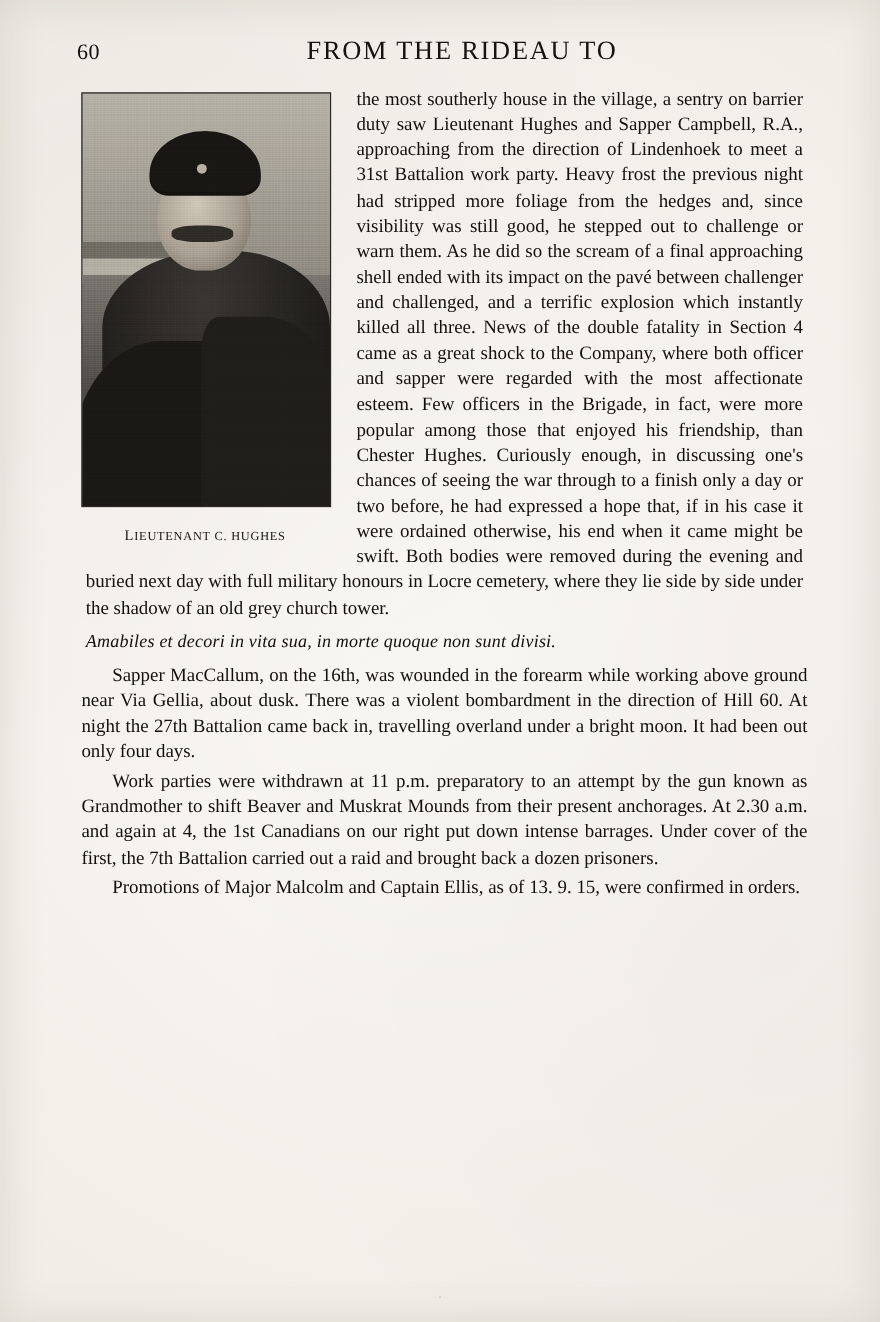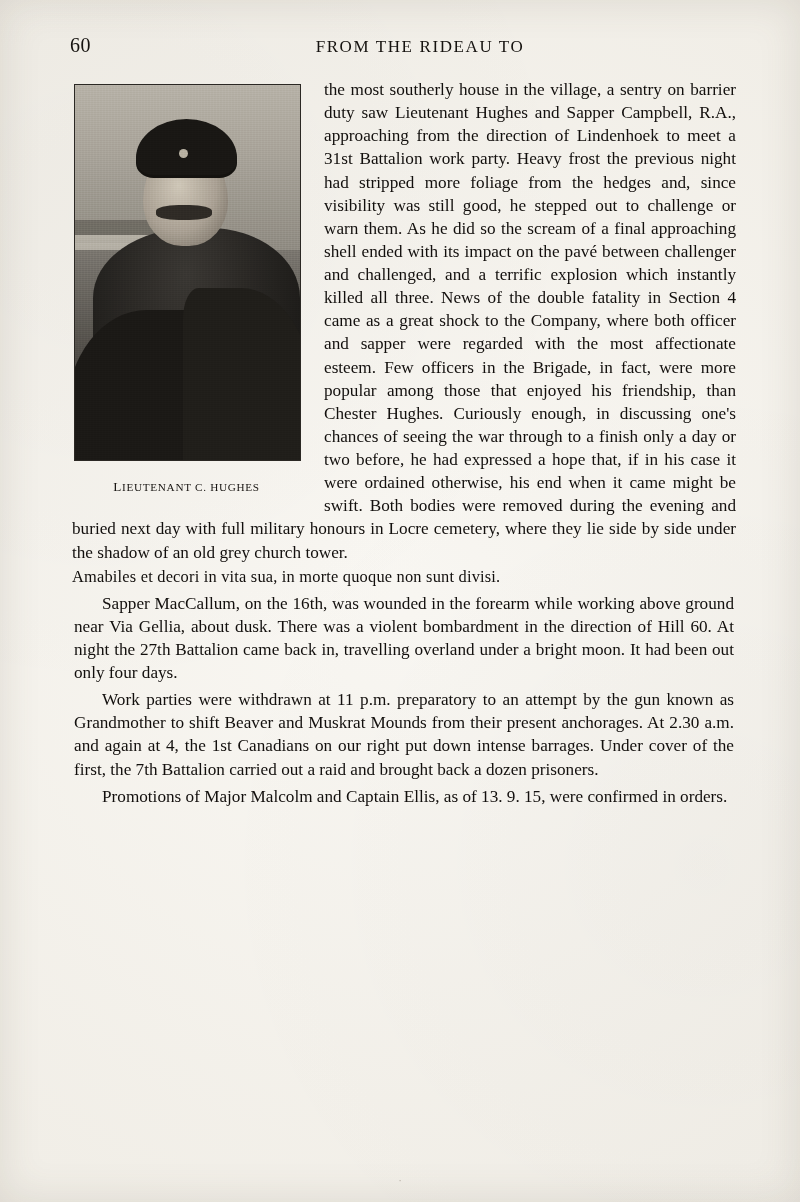--- a/index.html
+++ b/index.html
@@ -40,21 +40,21 @@
   }
   .folio {
     font-size: 20px;
     width: 60px;
     letter-spacing: 0.5px;
     color: #15120f;
   }
   .running-head {
     flex: 1;
     text-align: center;
-    font-size: 17px;
+    font-size: 24px;
     letter-spacing: 1.6px;
     padding-right: 48px;
     color: #15120f;
   }
   .body-block {
     font-size: 17.2px;
     line-height: 1.345;
     text-align: justify;
     color: #120f0d;
   }
@@ -172,28 +172,29 @@
     text-align: center;
     font-size: 13.2px;
     letter-spacing: 0.7px;
     margin-top: 17px;
     color: #171411;
   }
   .caption .sc {
     font-size: 11.2px;
   }
   p.para {
-    margin: 2px;
+    margin: 8px;
     text-indent: 0;
   }
   p.indent {
     margin: 4px;
     text-indent: 28px;
   }
   .latin {
+    font-style: italic;
     font-size: 16.4px;
     letter-spacing: .2px;
   }
   .clearfix::after { content: ""; display: block; clear: both; }
   .footer-mark {
     position: absolute;
     left: 50%;
     bottom: 16px;
     transform: translateX(-50%);
     font-size: 11px;

